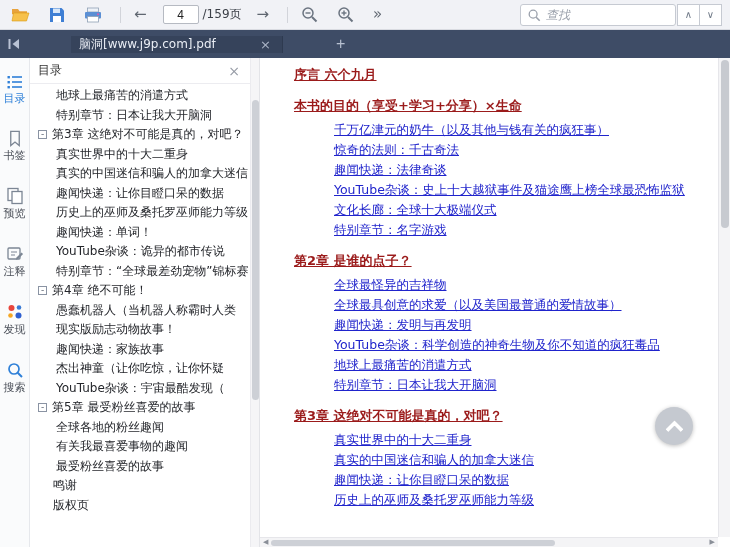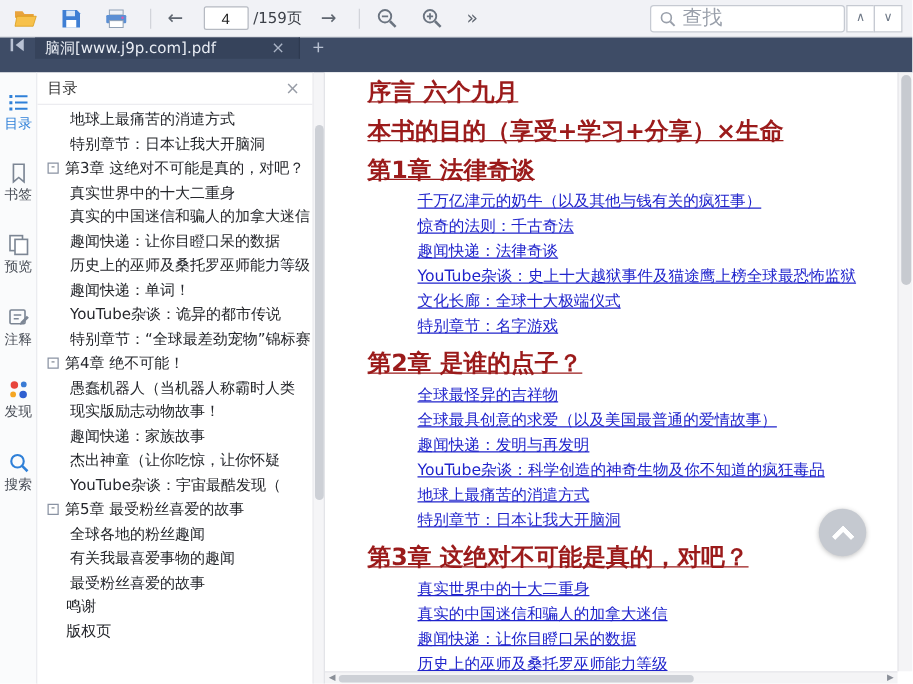--- a/index.html
+++ b/index.html
@@ -13,28 +13,28 @@
   .tbtn { background: transparent; border: none; padding: 2px 3px; margin-right: 13px;
     display: inline-flex; align-items: center; justify-content: center; cursor: default; }
   .tbtn.glyph { font-size: 15px; color: #5f6670; line-height: 1; font-family: "DejaVu Sans", sans-serif; }
   .vsep { width: 1px; height: 16px; background: #d2d4da; margin: 0 10px 0 2px; }
   .page-input { width: 36px; height: 19px; border: 1px solid #b6bac2; border-radius: 2px;
     text-align: center; font-size: 12px; color: #222; margin-right: 4px; background: #fff; }
   .page-total { font-size: 12px; color: #3c4048; margin-right: 12px; text-align: center; }
   .spacer { flex: 1; }
   .searchbox { display: flex; align-items: center; width: 156px; height: 22px; background: #fff;
     border: 1px solid #c6cad2; border-radius: 3px; padding: 0 6px; margin-right: 2px; }
-  .searchbox input { border: none; outline: none; flex: 1; font-size: 16px; color: #333; min-width: 0; background: transparent; }
+  .searchbox input { border: none; outline: none; flex: 1; font-size: 12px; color: #333; min-width: 0; background: transparent; font-style: italic; }
   .searchbox input::placeholder { color: #9aa0ab; }
   .updown { width: 23px; height: 22px; background: #fff; border: 1px solid #c6cad2; color: #707a88;
     font-size: 10px; line-height: 1; margin-left: -1px; cursor: default; }
 
   
   .tabbar { height: 28px; flex: 0 0 28px; background: var(--tabbar_bg, #3e4c66);
-    display: flex; align-items: flex-start; }
+    display: flex; align-items: center; gap: 43px; }
   .collapse { display: flex; align-items: center; padding: 0 7px; }
   .tab { width: 212px; background: #36435b; border-right: 1px solid #2e3a50;
     display: flex; align-items: center; padding: 0 8px; }
   .tab-title { flex: 1; font-size: 12px; color: #e9edf4; white-space: nowrap; overflow: hidden; }
   .tab-close { color: #aab4c6; font-size: 13px; padding: 0 3px; }
   .newtab { background: transparent; border: none; color: #b7c0d1; font-size: 16px; padding: 0 10px; cursor: default; }
 
   
   .content { flex: 1; display: flex; min-height: 0; }
 
@@ -64,21 +64,21 @@
 
   .panel-scroll { width: 10px; flex: 0 0 10px; background: #f5f5f7; border-left: 1px solid #ebebef;
     border-right: 1px solid #e3e4e8; position: relative; }
   .panel-thumb { position: absolute; left: 1px; width: 7px; top: 42px; height: 300px;
     background: #cdd0d6; border-radius: 4px; }
 
   
   .main { flex: 1; position: relative; background: #fff; min-width: 0; }
   .pdf-page { position: absolute; left: 0; top: 0; right: 12px; bottom: 10px;
     background: #fff; overflow: hidden; padding: 2px 10px 0 34px; }
-  .pg-heading { font-size: 19px; font-weight: bold; line-height: 21px; margin: 10px 0 4px;
+  .pg-heading { font-size: 13px; font-weight: bold; line-height: 21px; margin: 10px 0 4px;
     color: var(--heading_red, #9b1b1b); text-decoration: underline; white-space: nowrap; }
   .pg-heading:first-child { margin-top: 4px; }
   .pg-link { font-size: 12.5px; line-height: 20px; margin-left: 40px;
     color: var(--link_blue, #2024cc); text-decoration: underline; white-space: nowrap; cursor: default; }
 
   .vscroll { position: absolute; right: 0; top: 0; bottom: 10px; width: 12px;
     background: #f4f4f6; border-left: 1px solid #e6e6ea; }
   .vthumb { position: absolute; left: 2px; width: 8px; top: 2px; height: 168px;
     background: #c7cad0; border-radius: 5px; }
   .hscroll { position: absolute; left: 0; right: 12px; bottom: 0; height: 10px;
@@ -304,21 +304,20 @@
         </div>
     </div>
     <div class="panel-scroll">
       <div class="panel-thumb"></div>
     </div>
 
     <div class="main">
       <div class="pdf-page">
           <div class="pg-heading">序言 六个九月</div>
           <div class="pg-heading">本书的目的（享受+学习+分享）×生命</div>
-          <div class="pg-heading">第1章 法律奇谈</div>
           <div class="pg-link">千万亿津元的奶牛（以及其他与钱有关的疯狂事）</div>
           <div class="pg-link">惊奇的法则：千古奇法</div>
           <div class="pg-link">趣闻快递：法律奇谈</div>
           <div class="pg-link">YouTube杂谈：史上十大越狱事件及猫途鹰上榜全球最恐怖监狱</div>
           <div class="pg-link">文化长廊：全球十大极端仪式</div>
           <div class="pg-link">特别章节：名字游戏</div>
           <div class="pg-heading">第2章 是谁的点子？</div>
           <div class="pg-link">全球最怪异的吉祥物</div>
           <div class="pg-link">全球最具创意的求爱（以及美国最普通的爱情故事）</div>
           <div class="pg-link">趣闻快递：发明与再发明</div>

